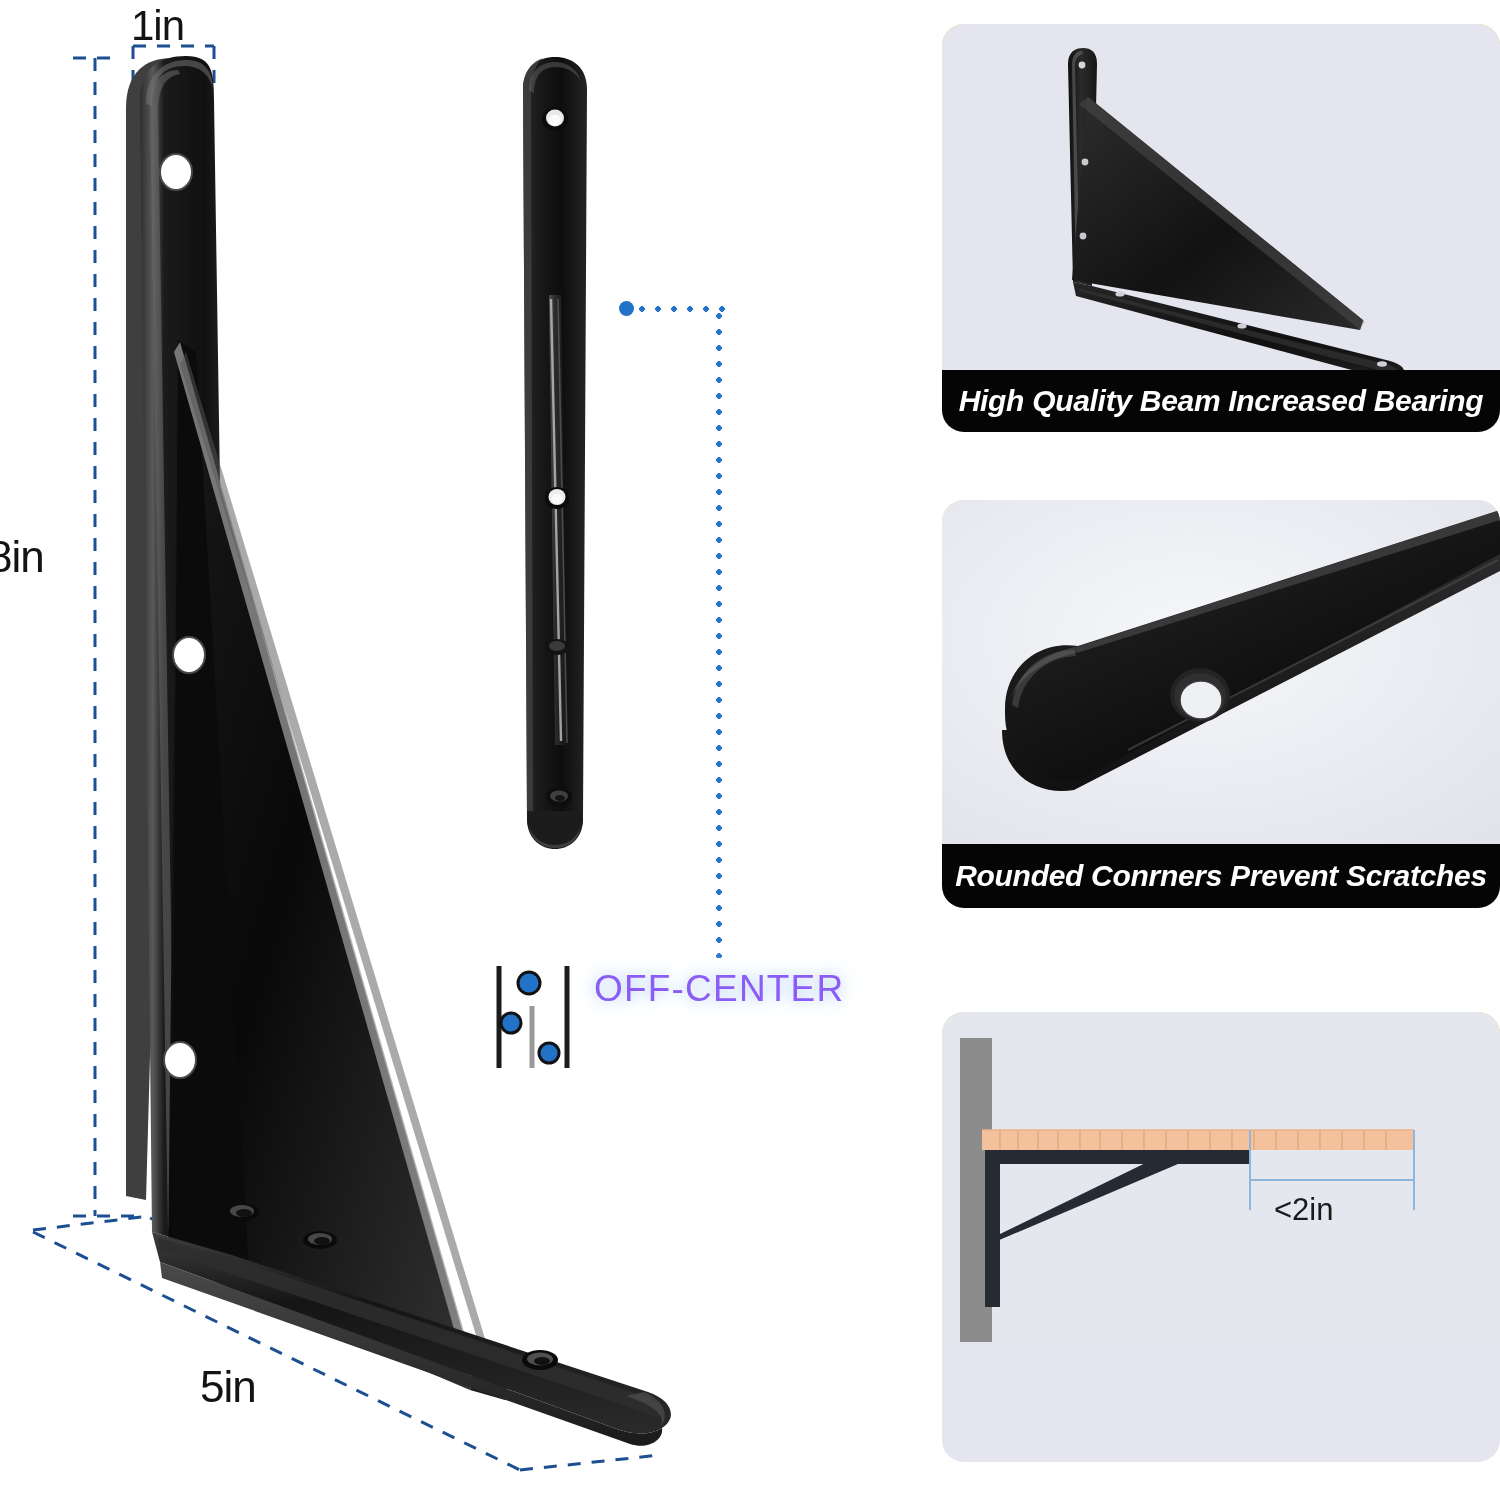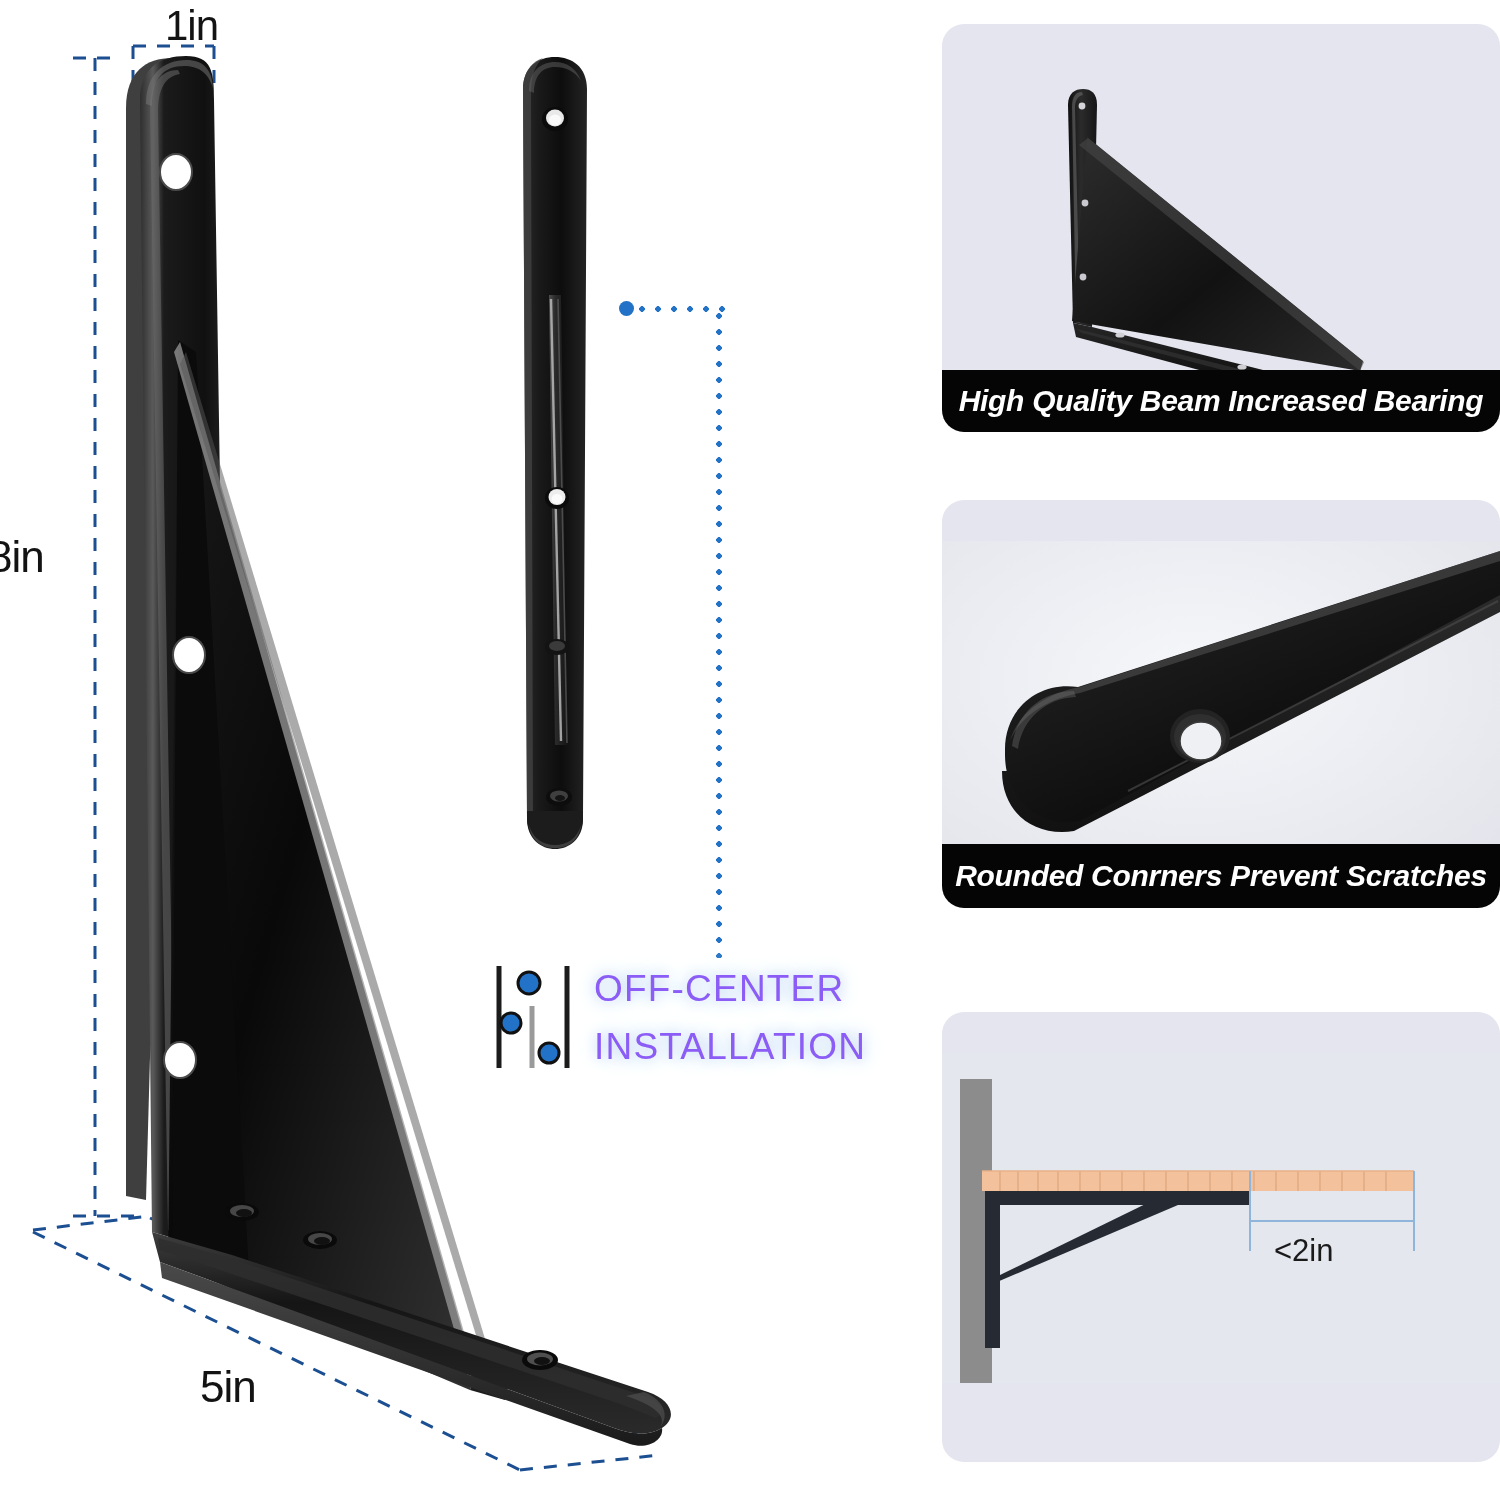--- a/index.html
+++ b/index.html
@@ -14,21 +14,21 @@
   
   .left-pane { position:absolute; left:0; top:0; width:930px; height:1485px; }
 
   .dim-label {
     position:absolute;
     font-family:"Liberation Sans", sans-serif;
     color:#131313;
     font-weight:400;
     white-space:nowrap;
   }
-  #dim-1in { left:131px; top:2px; font-size:42px; letter-spacing:-1px;margin-left:34px; }
+  #dim-1in { left:131px; top:2px; font-size:42px; letter-spacing:-1px; }
   #dim-8in { left:-12px; top:532px; font-size:44px; letter-spacing:-1px; }
   #dim-5in { left:200px; top:1330px; font-size:44px; letter-spacing:-1px;margin-top:32px; }
 
   
   .bracket-main { position:absolute; left:0; top:0; width:700px; height:1485px; }
 
   
   .bracket-side { position:absolute; left:505px; top:55px; width:120px; height:810px; }
 
   
@@ -72,21 +72,20 @@
     overflow:hidden;
     background:#e4e5ee;
   }
   #panel-1 { top:24px; height:408px; }
   #panel-2 { top:500px; height:408px; }
   #panel-3 { top:1012px; height:450px; }
 
   .panel-img {
     position:absolute; left:0; top:0; width:100%;
     background:#fde047;
-    margin-top:41px;
   }
   #panel-1 .panel-img { height:348px; }
   #panel-2 .panel-img { height:345px; }
   #panel-3 .panel-img { height:330px; }
 
   .caption-bar {
     position:absolute; left:0; bottom:0; width:100%;
     background:#050505;
     color:#ffffff;
     display:flex;
@@ -278,21 +277,20 @@
       <svg class="oc-icon" viewBox="0 0 78 110" width="78" height="110">
         <line x1="5" y1="4" x2="5" y2="106" stroke="#1b1b1b" stroke-width="5"></line>
         <line x1="73" y1="4" x2="73" y2="106" stroke="#1b1b1b" stroke-width="5"></line>
         <line x1="38" y1="44" x2="38" y2="106" stroke="#9a9a9a" stroke-width="5"></line>
         <circle cx="35" cy="21" r="11" fill="#2272c8" stroke="#111111" stroke-width="3"></circle>
         <circle cx="17" cy="61" r="10" fill="#2272c8" stroke="#111111" stroke-width="3"></circle>
         <circle cx="55" cy="91" r="10" fill="#2272c8" stroke="#111111" stroke-width="3"></circle>
       </svg>
       <div class="oc-text">
         <div>OFF-CENTER</div>
-        <div>INSTALLATION</div>
       </div>
     </div>
   </div>
 
   <div class="right-pane">
 
     <div class="panel" id="panel-1">
       <div class="panel-img">
         <svg viewBox="0 0 558 348" width="558" height="348">
           <rect x="0" y="0" width="558" height="348" fill="#e4e5ee"></rect>

